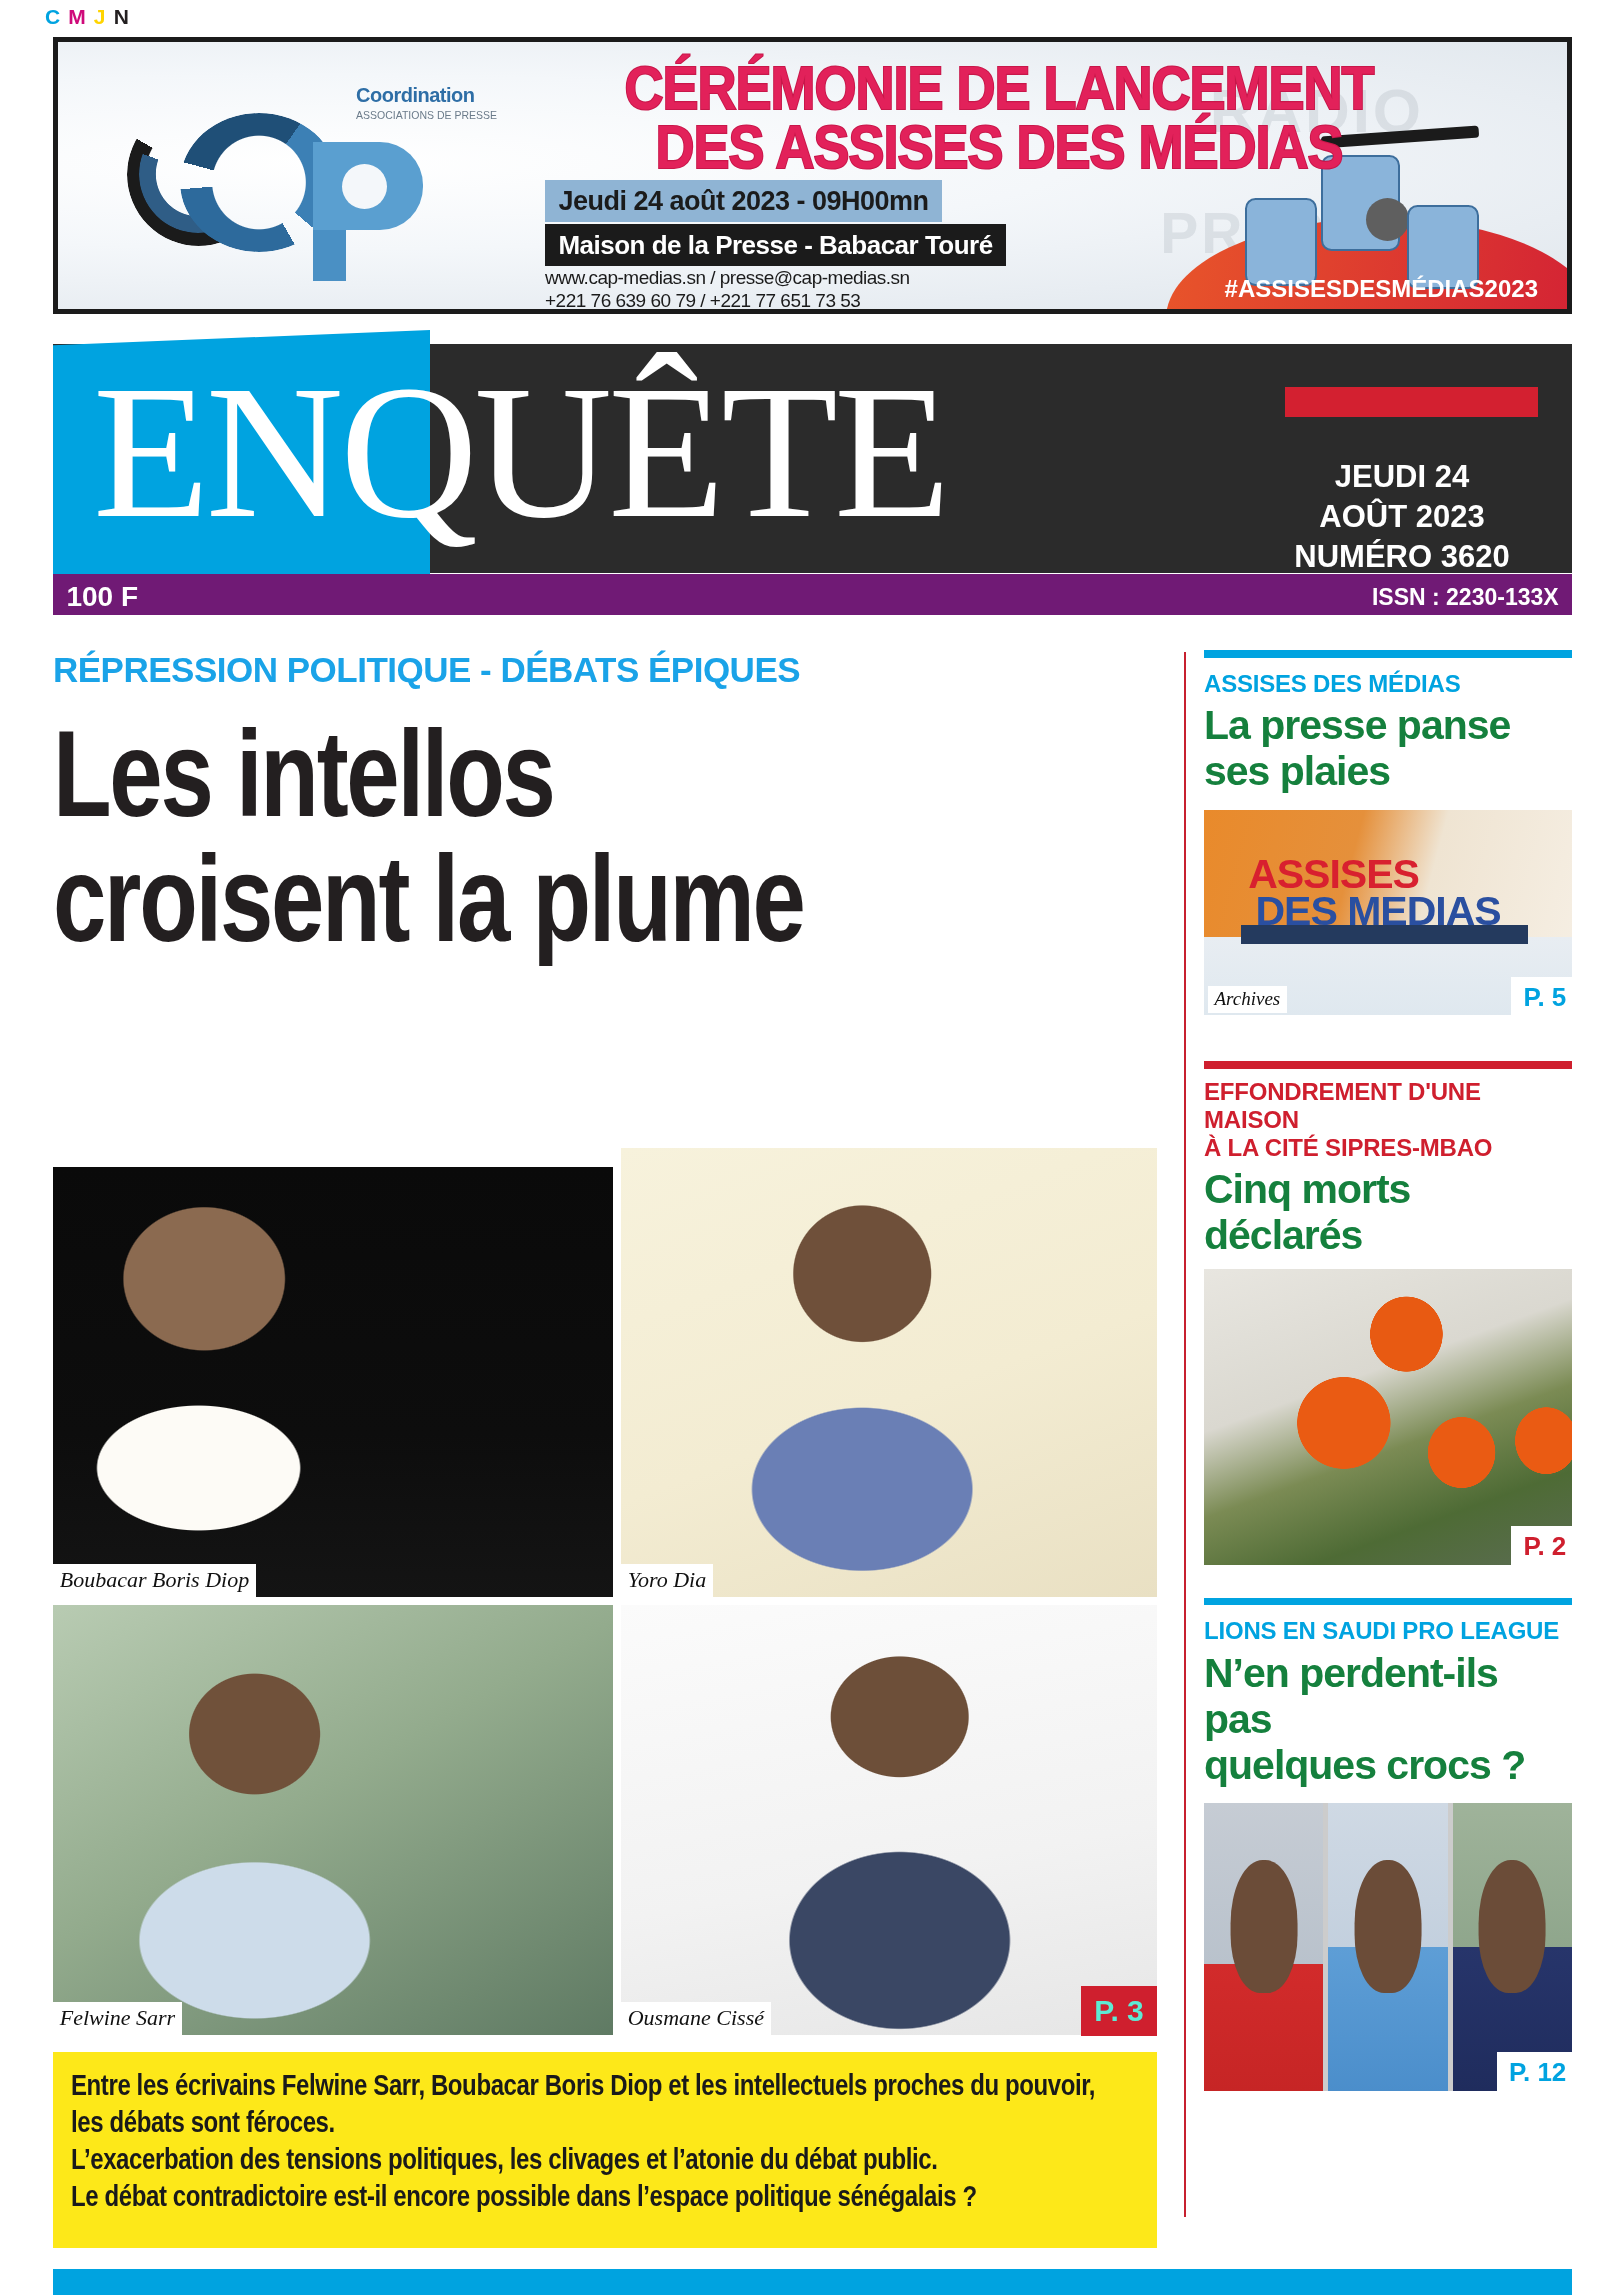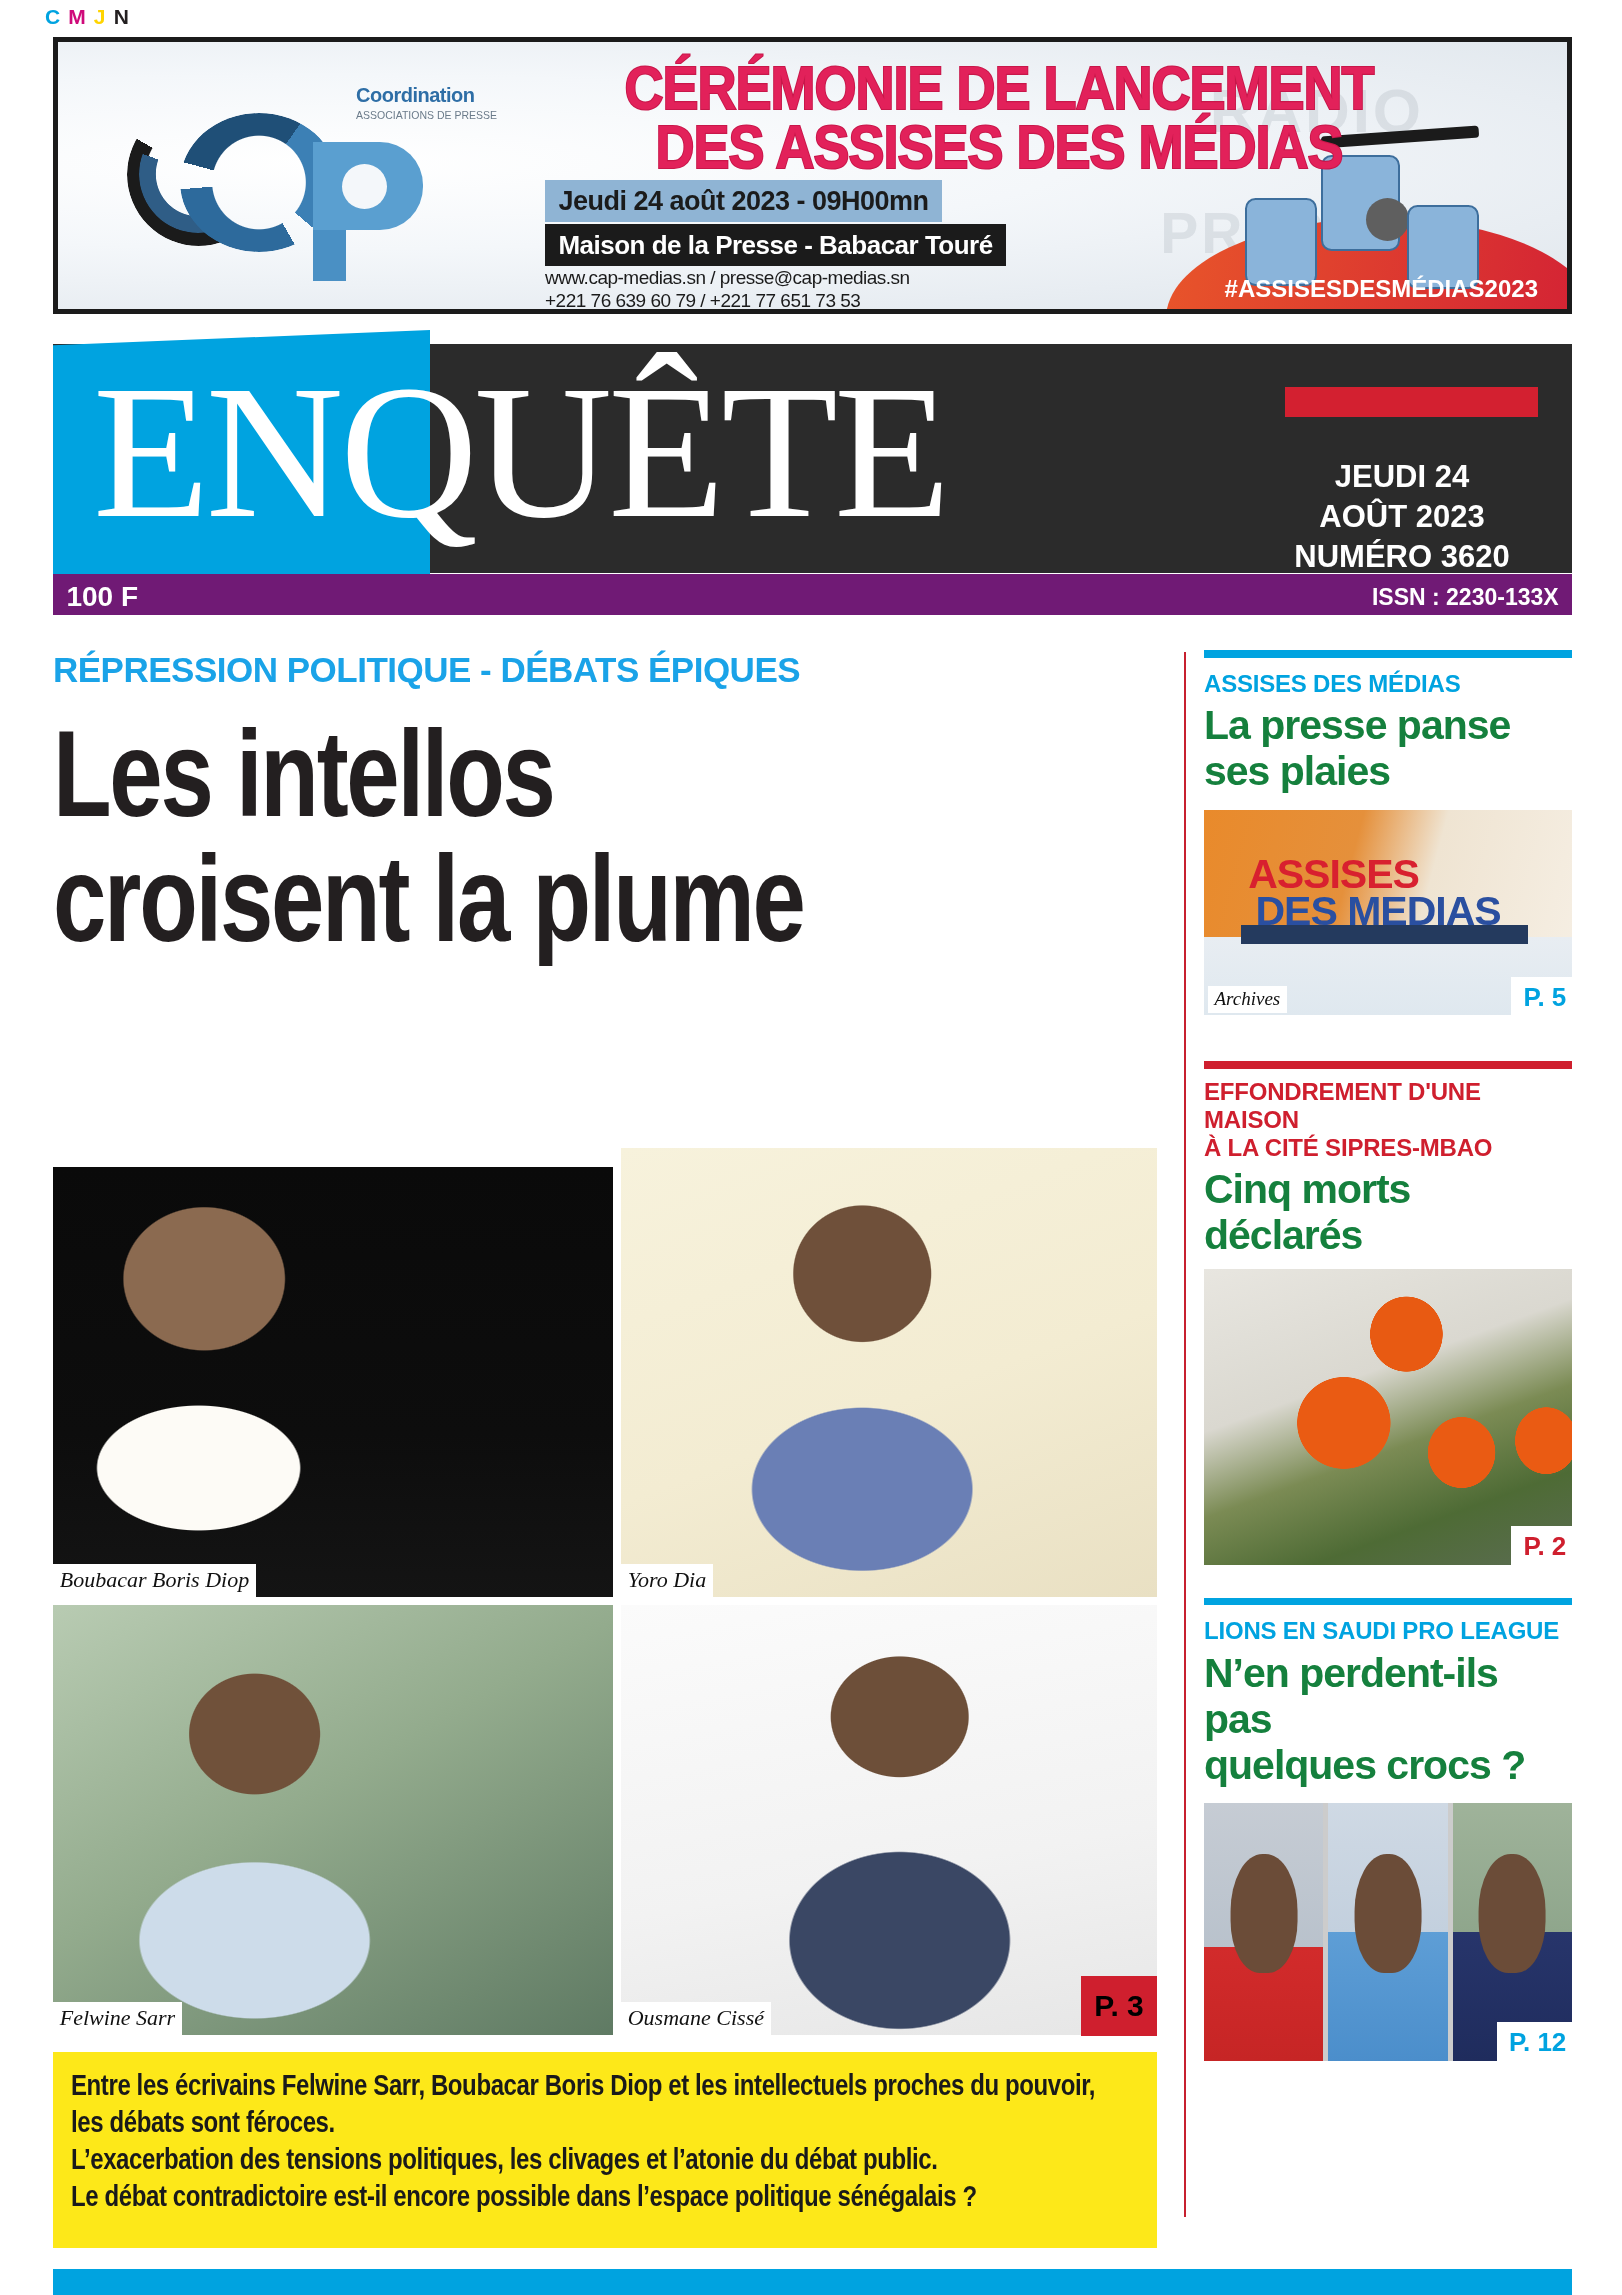--- a/index.html
+++ b/index.html
@@ -115,22 +115,22 @@
   
   .photogrid { position: absolute; left: 53px; top: 1167px; width: 1104px; height: 869px; }
   .ph { position: absolute; overflow: hidden; background: #ddd; }
   .ph.p1 { left: 0; top: 0; width: 560px; height: 430px; }
   .ph.p2 { left: 568px; top: -19px; width: 536px; height: 449px; }
   .ph.p3 { left: 0; top: 438px; width: 560px; height: 430px; }
   .ph.p4 { left: 568px; top: 438px; width: 536px; height: 430px; }
   .cap { position: absolute; background: #ffffff; color: #111;
      font-family: "Liberation Serif", serif; font-style: italic; font-size: 22px;
      padding: 2.9px 6.7px 3.8px 6.7px; z-index: 4; }
-  .p3badge { position: absolute; right: 0; bottom: 0; width: 76px; height: 60px; background: #cf1f2e;
-     color: #000000; font: 700 30px "Liberation Sans", sans-serif; display: flex; align-items: center;
+  .p3badge { position: absolute; right: 0; bottom: 0; width: 76px; height: 50px; background: #cf1f2e;
+     color: #5eead4; font: 700 30px "Liberation Sans", sans-serif; display: flex; align-items: center;
      justify-content: center; z-index: 6; }
 
   .yellowbox { position: absolute; left: 53px; top: 2052px; width: 1104px; height: 196px;
      background: #fde819; padding: 14.3px 18px 9.6px 18px; }
   .yellowbox p { color: #1a1a1a; font-family: "Liberation Sans", sans-serif; font-weight: 700;
      font-size: 30px; line-height: 37px; letter-spacing: -0.5px;
      transform: scaleX(0.80); transform-origin: left center; width: 1362px; }
 
   .bluebar-bottom { position: absolute; left: 53px; top: 2269px; width: 1519px; height: 33px; background: #00a3e0; }
 
@@ -340,21 +340,21 @@
       </div>
     </div>
 
     <div class="sb" style="margin-top:33px;">
       <div class="sb-rule blue"></div>
       <div class="sb-kicker blue">LIONS EN SAUDI PRO LEAGUE</div>
       <div class="sb-title">
         <div>N’en perdent-ils pas</div>
         <div>quelques crocs ?</div>
       </div>
-      <div class="sb-photo" style="height:258px; margin-top:14.3px;">
+      <div class="sb-photo" style="height:288px; margin-top:14.3px;">
         <div class="img-players">
           <div class="plr a">
               <div class="head"></div>
             </div>
           <div class="plr b">
               <div class="head"></div>
             </div>
           <div class="plr c">
               <div class="head"></div>
             </div>

